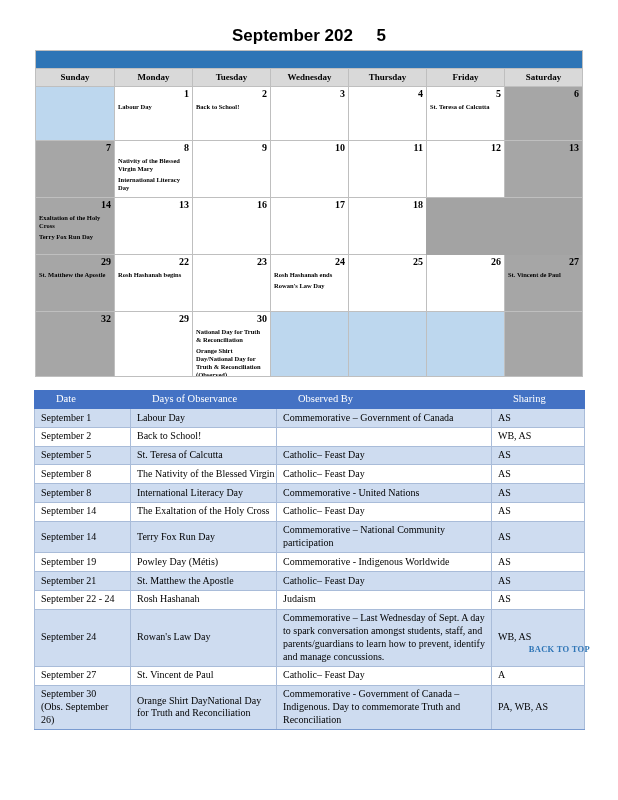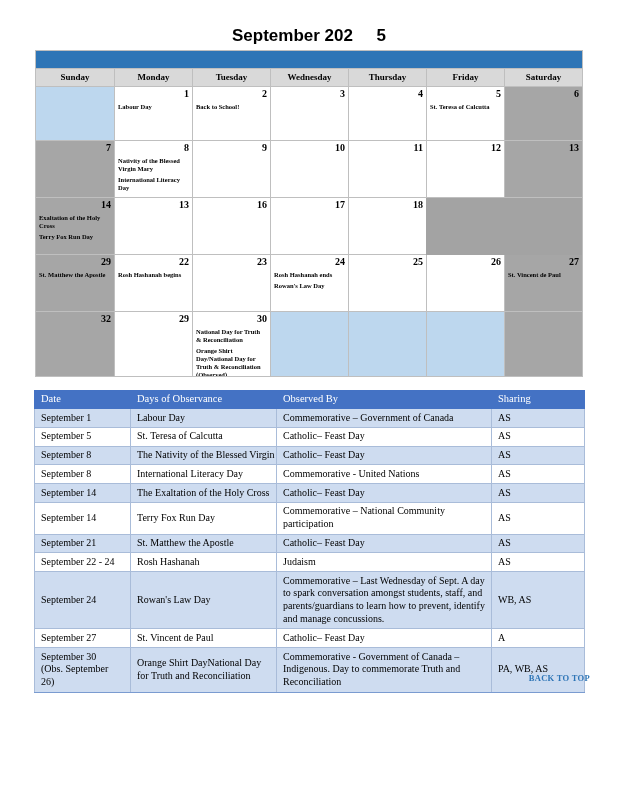--- a/index.html
+++ b/index.html
@@ -58,36 +58,36 @@
   
   .obs-table {
     position: absolute; left: 34px; top: 390px; width: 550px;
     border-collapse: collapse; table-layout: fixed;
   }
   .col-date { width: 96px; } .col-obs { width: 146px; }
   .col-by { width: 215px; } .col-share { width: 93px; }
   .obs-table th {
     background: var(--table-header-blue, #4472C4);
     color: #fff; font-weight: 400; font-size: 10.5px;
-    text-align: left; padding: 2px 6px 4px;
+    text-align: left; padding: 2px 21px 4px;
     border: 1px solid var(--table-header-blue, #4472C4);
   }
   .obs-table td {
     font-size: 10px; line-height: 1.28;
     padding: 2.5px 6px; border: 1px solid #a9bcd9;
     vertical-align: middle; overflow: hidden;
   }
   .obs-table tbody tr:nth-child(odd) td { background: var(--band-blue, #CEDCF0); }
   .obs-table tbody tr:nth-child(even) td { background: #fff; }
   .obs-table tbody tr:last-child td { border-bottom: 1.5px solid #7a9bd0; }
   td.date { white-space: pre-line; }
   td.nowrap-cell { white-space: nowrap; margin-left: 16px; }
 
   .back-top {
-    position: absolute; top: 673px; left: 34px; width: 556px;
+    position: absolute; top: 644px; left: 34px; width: 556px;
     text-align: right; font-weight: 700; font-size: 8.5px;
     letter-spacing: 0.3px; color: var(--link-blue, #2E75B6);
     cursor: pointer;
   }
 </style>
 </head>
 <body>
 
 <div class="page">
 
@@ -247,20 +247,26 @@
         </tr>
     </thead>
     <tbody id="tableBody">
         <tr>
           <td class="date">September 1</td>
           <td>Labour Day</td>
           <td>Commemorative – Government of Canada</td>
           <td>AS</td>
         </tr>
         <tr>
+          <td class="date">September 2</td>
+          <td>Back to School!</td>
+          <td></td>
+          <td>WB, AS</td>
+        </tr>
+        <tr>
           <td class="date">September 5</td>
           <td>St. Teresa of Calcutta</td>
           <td>Catholic– Feast Day</td>
           <td>AS</td>
         </tr>
         <tr>
           <td class="date">September 8</td>
           <td class="nowrap-cell">The Nativity of the Blessed Virgin Mary</td>
           <td>Catholic– Feast Day</td>
           <td>AS</td>
@@ -274,20 +280,26 @@
         <tr>
           <td class="date">September 14</td>
           <td>The Exaltation of the Holy Cross</td>
           <td>Catholic– Feast Day</td>
           <td>AS</td>
         </tr>
         <tr>
           <td class="date">September 14</td>
           <td>Terry Fox Run Day</td>
           <td>Commemorative – National Community participation</td>
+          <td>AS</td>
+        </tr>
+        <tr>
+          <td class="date">September 19</td>
+          <td>Powley Day (Métis)</td>
+          <td>Commemorative - Indigenous Worldwide</td>
           <td>AS</td>
         </tr>
         <tr>
           <td class="date">September 21</td>
           <td>St. Matthew the Apostle</td>
           <td>Catholic– Feast Day</td>
           <td>AS</td>
         </tr>
         <tr>
           <td class="date">September 22 - 24</td>

